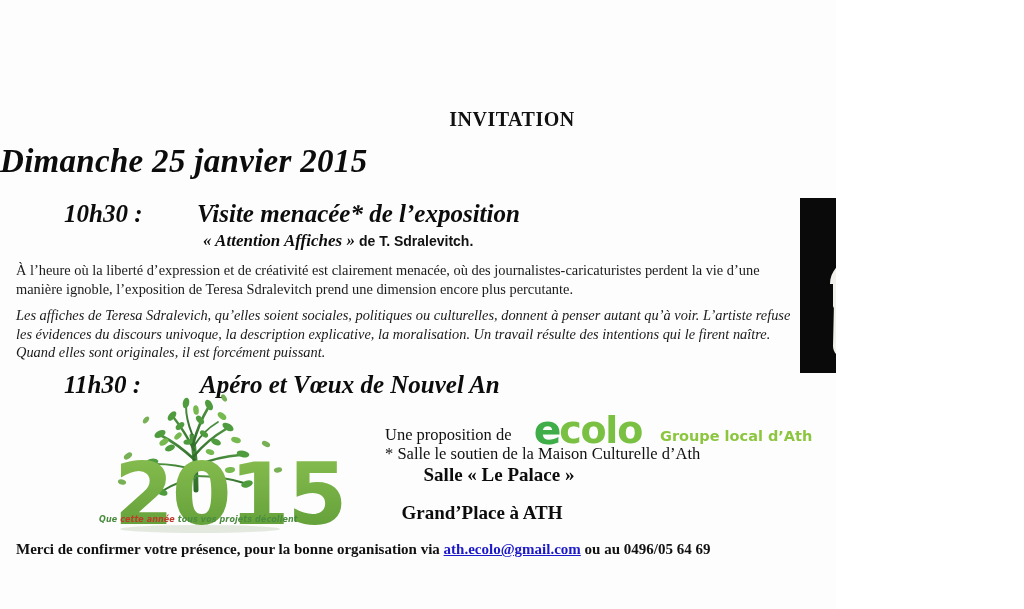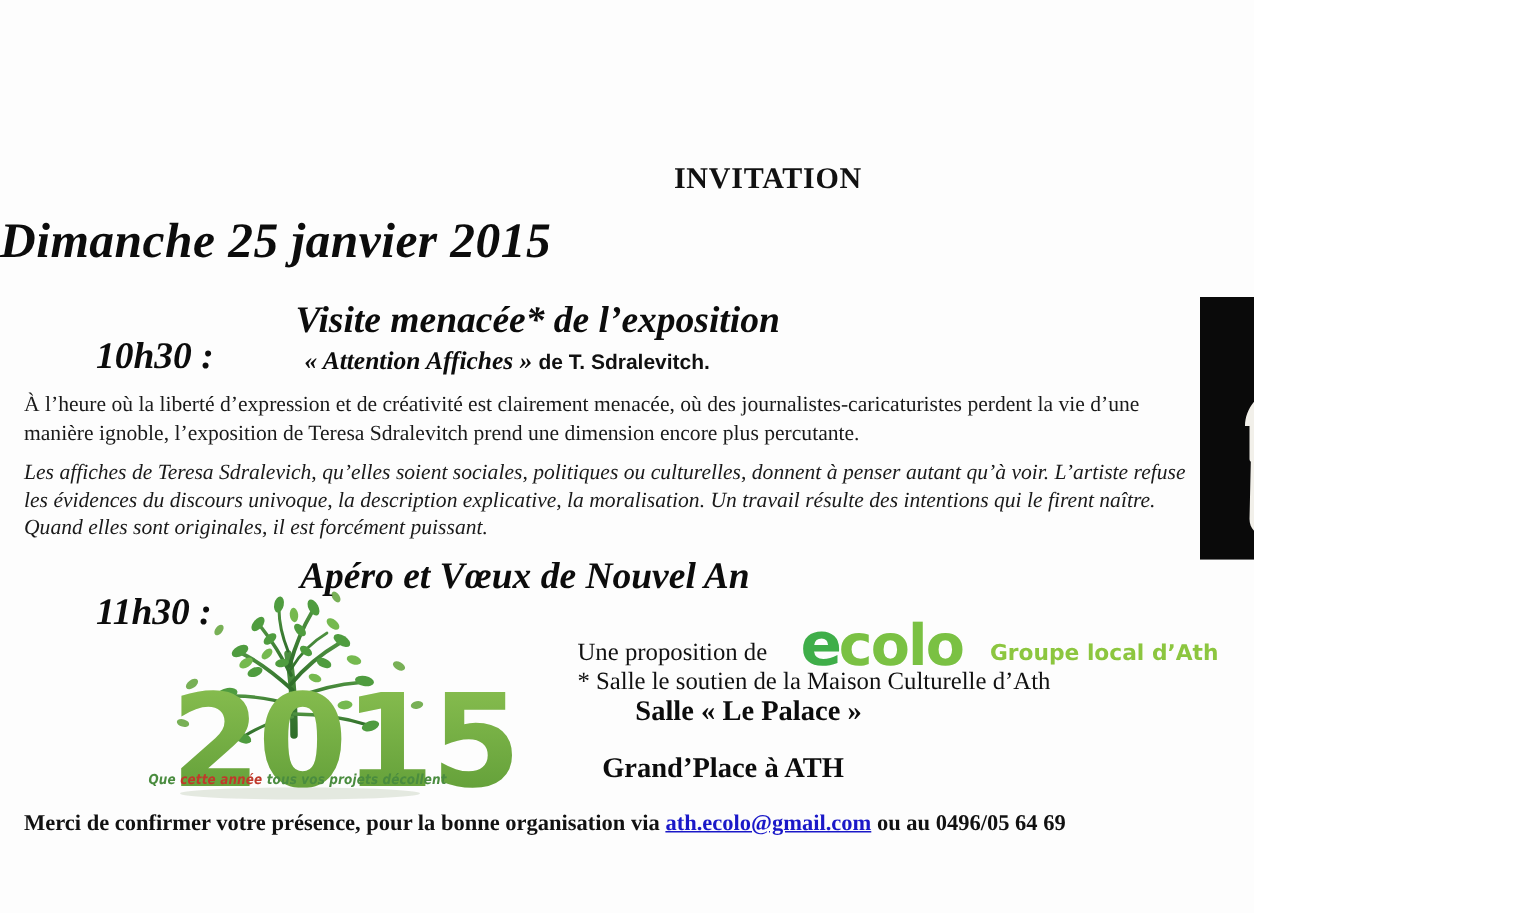--- a/index.html
+++ b/index.html
@@ -46,21 +46,20 @@
 
   
   .slot-time {
     position: absolute;
     font-family: "Liberation Serif", "DejaVu Serif", serif;
     font-weight: bold;
     font-style: italic;
     font-size: 25px;
     color: #0c0c0c;
     white-space: nowrap;
-    margin-top: 24px;
   }
   .slot-title {
     position: absolute;
     font-family: "Liberation Serif", "DejaVu Serif", serif;
     font-weight: bold;
     font-style: italic;
     font-size: 25px;
     color: #0c0c0c;
     white-space: nowrap;
   }

